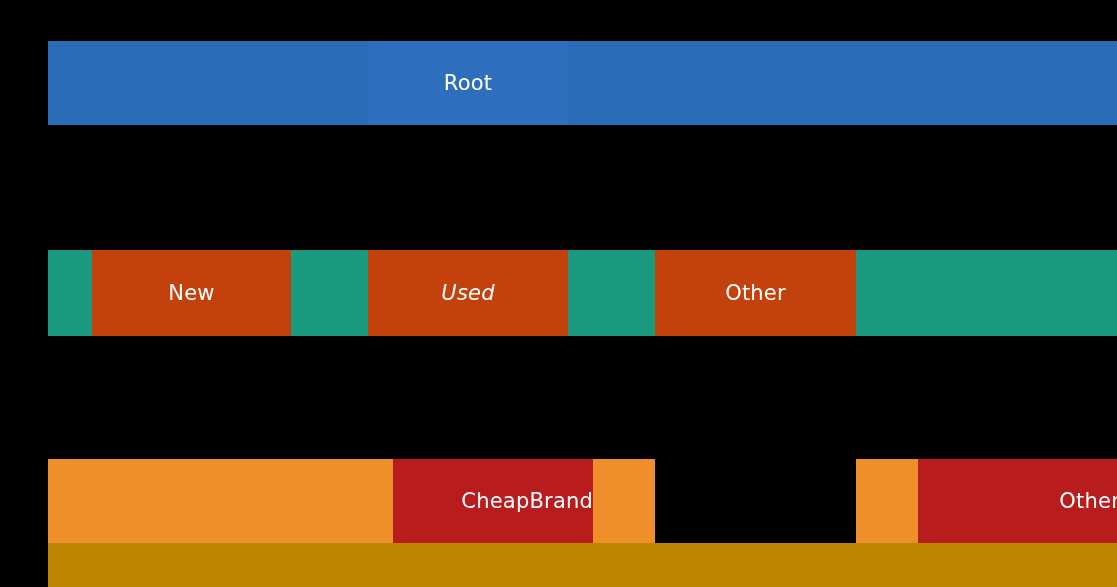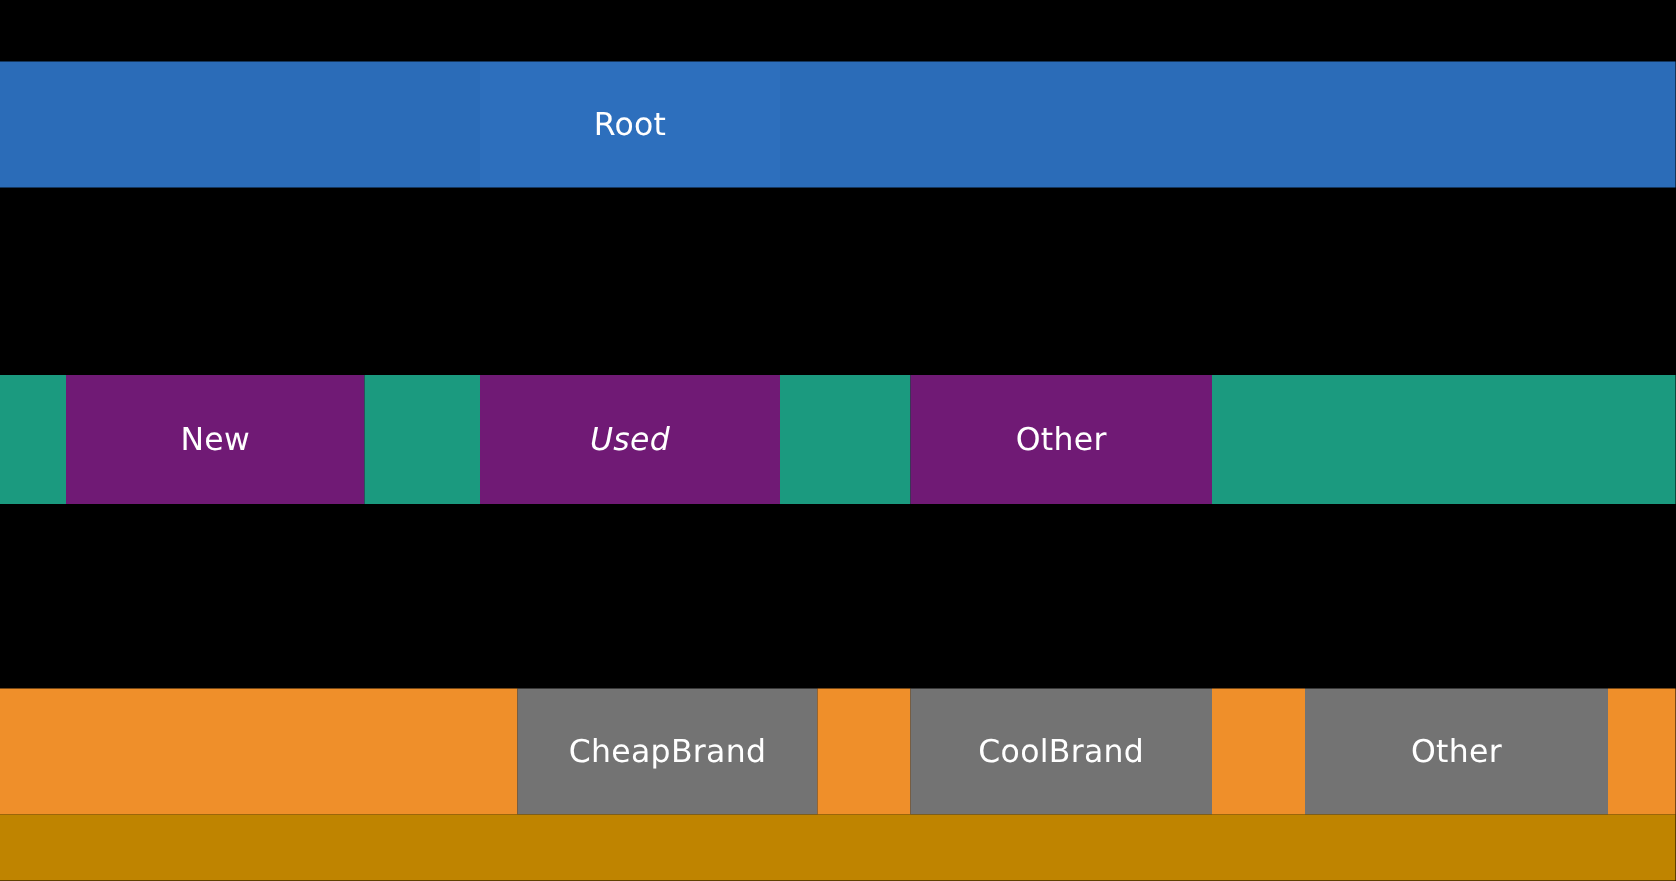--- a/index.html
+++ b/index.html
@@ -11,20 +11,21 @@
     width: 1117px;
     height: 587px;
     overflow: hidden;
     font-family: "DejaVu Sans", "Liberation Sans", sans-serif;
   }
   #chart {
     position: relative;
     width: 986px;
     height: 587px;
     background: #000000;
+    margin-left: 48px;
   }
   .level {
     position: absolute;
     left: 0;
     width: 1117px;
   }
   .node {
     position: absolute;
     top: 0;
     height: 100%;
@@ -35,23 +36,23 @@
     overflow: hidden;
     color: #ffffff;
     font-size: 21px;
     letter-spacing: 0.2px;
     line-height: 1;
     white-space: nowrap;
   }
   .node.blue   { background: #2b6cb8; }
   .node.blue2  { background: #2d6fbd; }
   .node.green  { background: #1b9a7f; }
-  .node.green2 { background: #701a75; }
+  .node.green2 { background: #c2410c; }
   .node.orange { background: #ef8f2a; }
-  .node.orange2{ background: #737373; }
+  .node.orange2{ background: #b91c1c; justify-content: flex-end; }
   .node.gold   { background: #bf8400; }
   .node-label {
     display: block;
     pointer-events: none;
   }
 </style>
 </head>
 <body>
 
 <div id="chart" style="background: rgb(0, 0, 0);">
@@ -76,23 +77,20 @@
         <span class="node-label">Other</span>
       </div>
       <div class="node green no-label" style="left: 808px; width: 309px;"></div>
     </div>
     <div class="level" style="top: 459px; height: 84px;">
       <div class="node orange no-label" style="left: 0px; width: 345px;"></div>
       <div class="node orange2" style="left: 345px; width: 200px;">
         <span class="node-label">CheapBrand</span>
       </div>
       <div class="node orange no-label" style="left: 545px; width: 62px;"></div>
-      <div class="node orange2" style="left: 607px; width: 201px;">
-        <span class="node-label">CoolBrand</span>
-      </div>
       <div class="node orange no-label" style="left: 808px; width: 62px;"></div>
       <div class="node orange2" style="left: 870px; width: 202px;">
         <span class="node-label">Other</span>
       </div>
       <div class="node orange no-label" style="left: 1072px; width: 45px;"></div>
     </div>
     <div class="level" style="top: 543px; height: 44px;">
       <div class="node gold no-label" style="left: 0px; width: 1117px;"></div>
     </div>
   </div>

